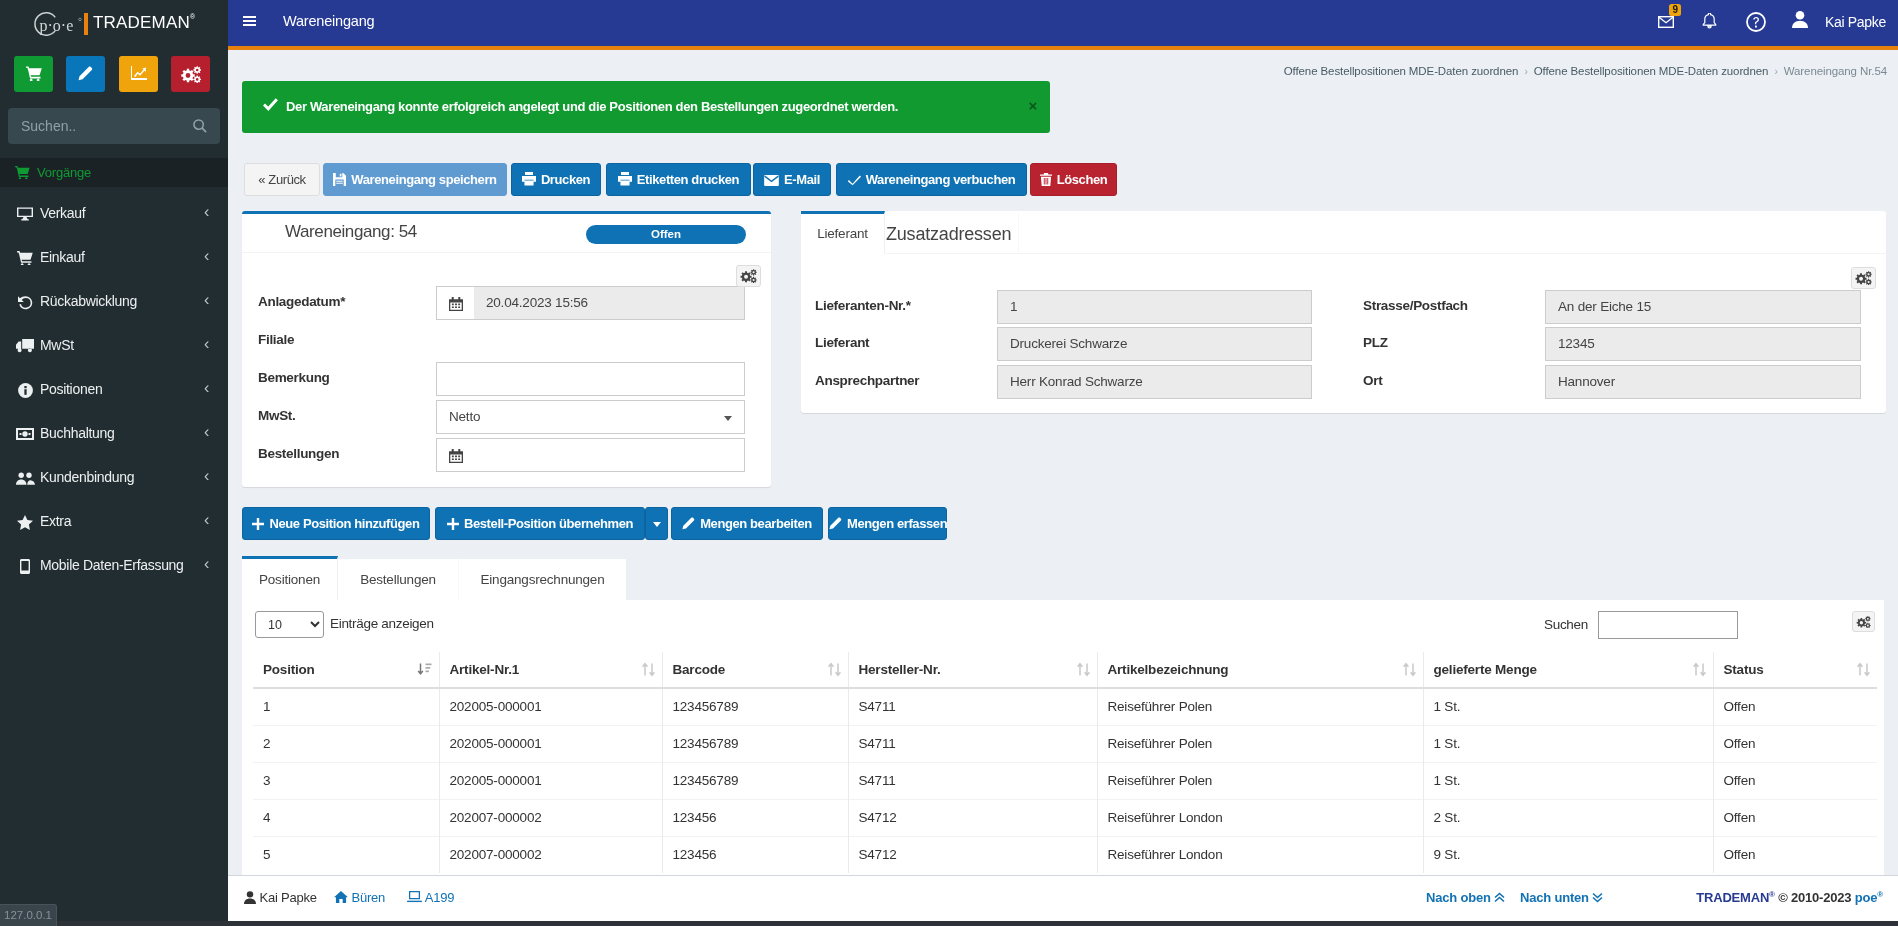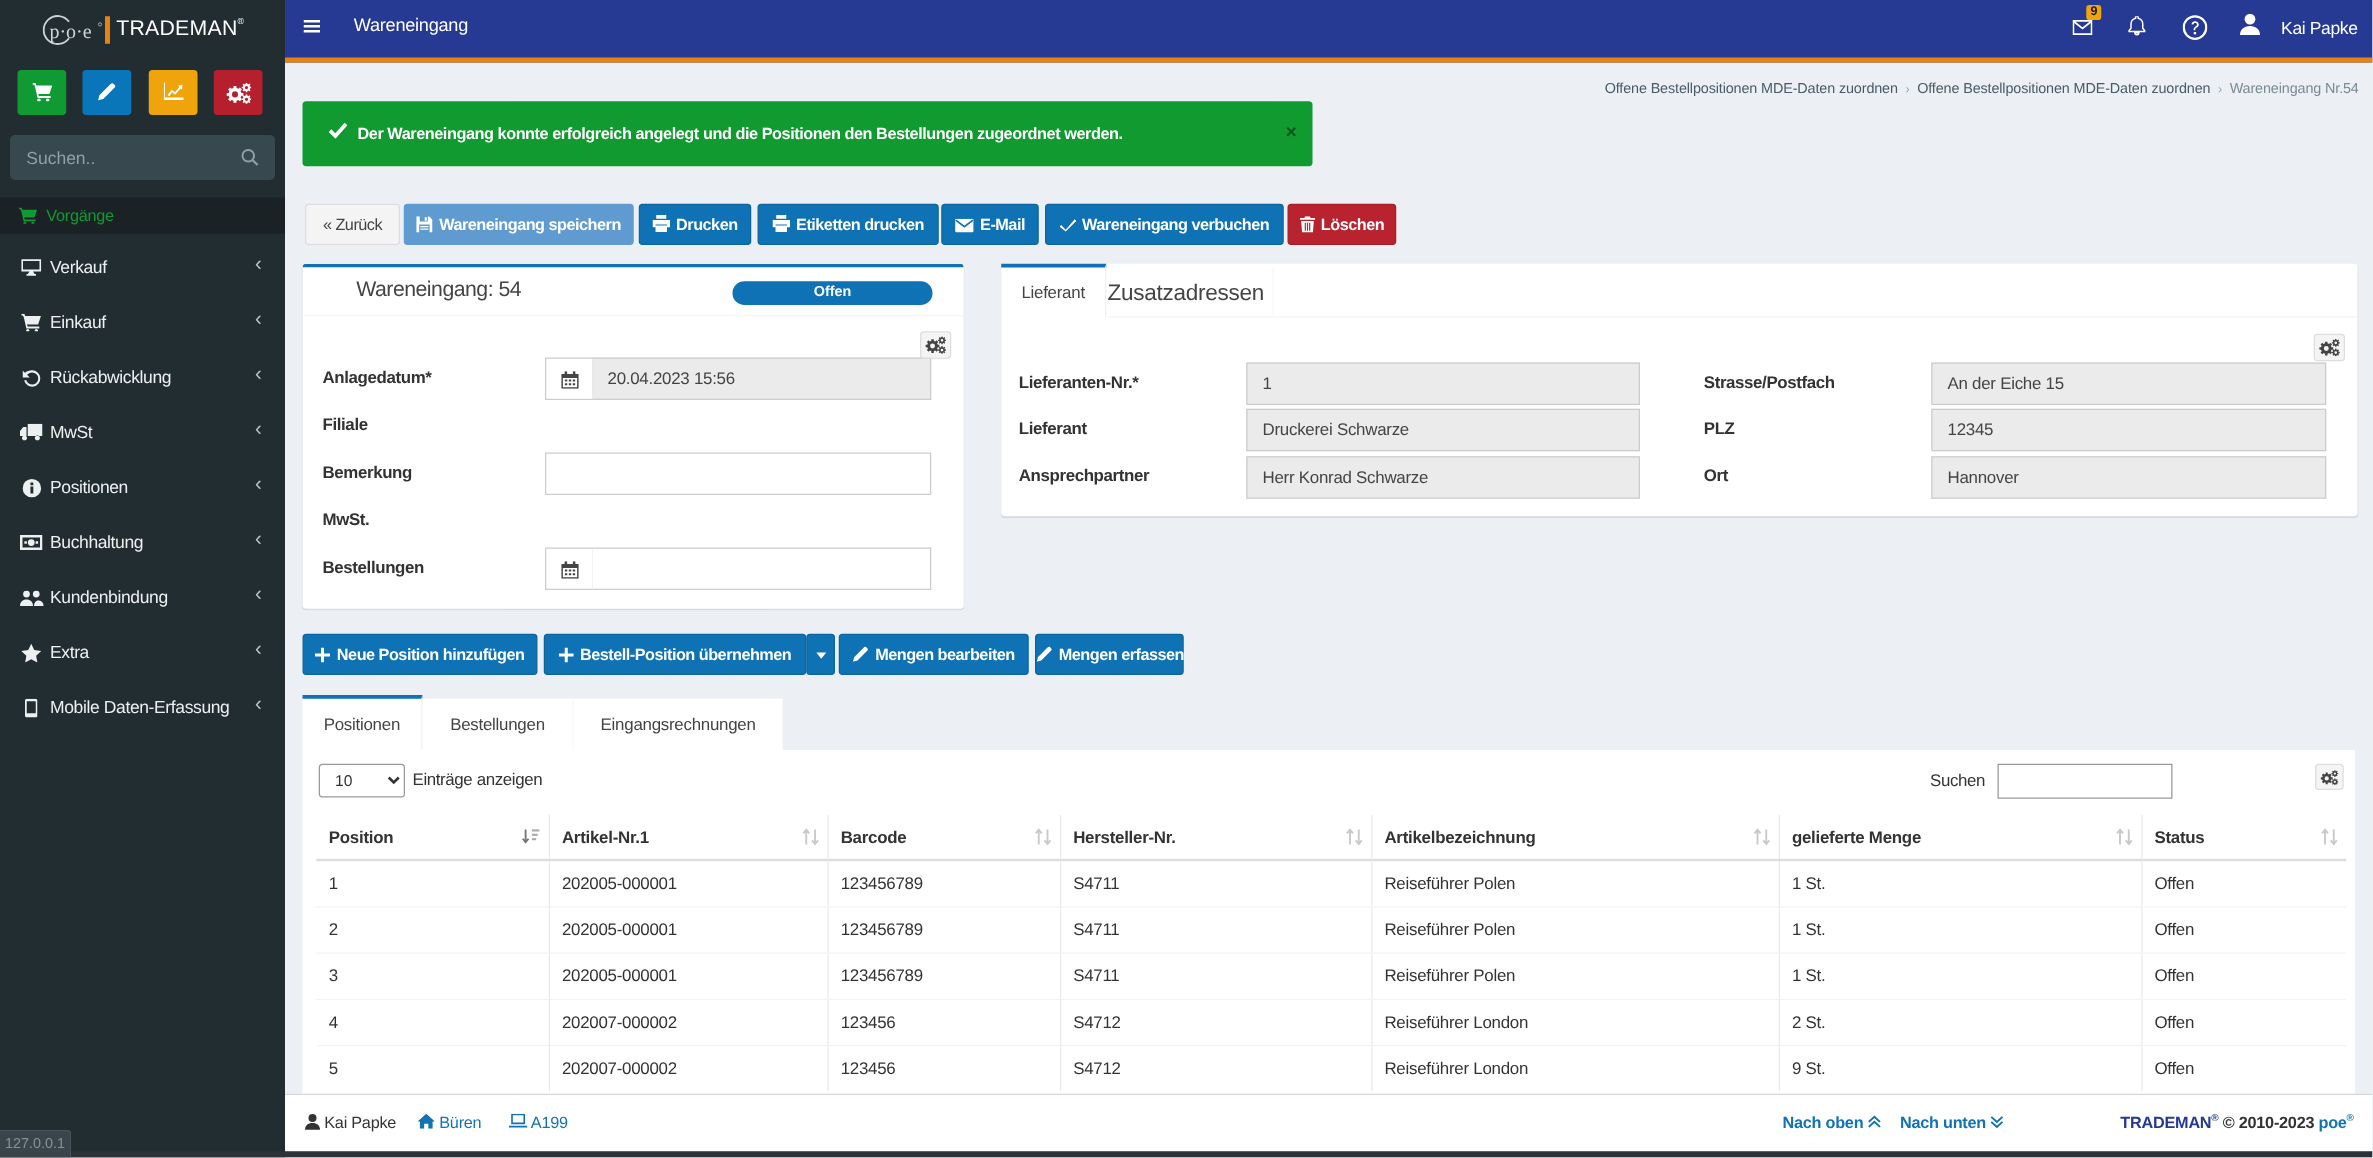--- a/index.html
+++ b/index.html
@@ -248,20 +248,21 @@
         </svg></div>
     <span class="flabel" style="left:16px;top:80px">Anlagedatum*</span>
     <span class="addon" style="left:194px;top:72px"><svg width="14" height="14" viewBox="0 0 14 14">
           <use href="#cal" fill="#444"></use>
         </svg></span>
     <span class="fctrl dis" style="left:232px;top:72px;width:271px;border-left:0">20.04.2023 15:56</span>
     <span class="flabel" style="left:16px;top:118px">Filiale</span>
     <span class="flabel" style="left:16px;top:156px">Bemerkung</span>
     <span class="fctrl" style="left:194px;top:148px;width:309px"></span>
     <span class="flabel" style="left:16px;top:194px">MwSt.</span>
+    <span class="fctrl" style="left:194px;top:186px;width:309px">Netto<span class="caret-d"></span></span>
     <span class="flabel" style="left:16px;top:232px">Bestellungen</span>
     <span class="addon" style="left:194px;top:224px"><svg width="14" height="14" viewBox="0 0 14 14">
           <use href="#cal" fill="#444"></use>
         </svg></span>
     <span class="fctrl" style="left:232px;top:224px;width:271px;border-left:0"></span>
   </div>
 
   <div class="card2">
     <div class="atab">Lieferant</div>
     <div class="tab2">Zusatzadressen</div>

